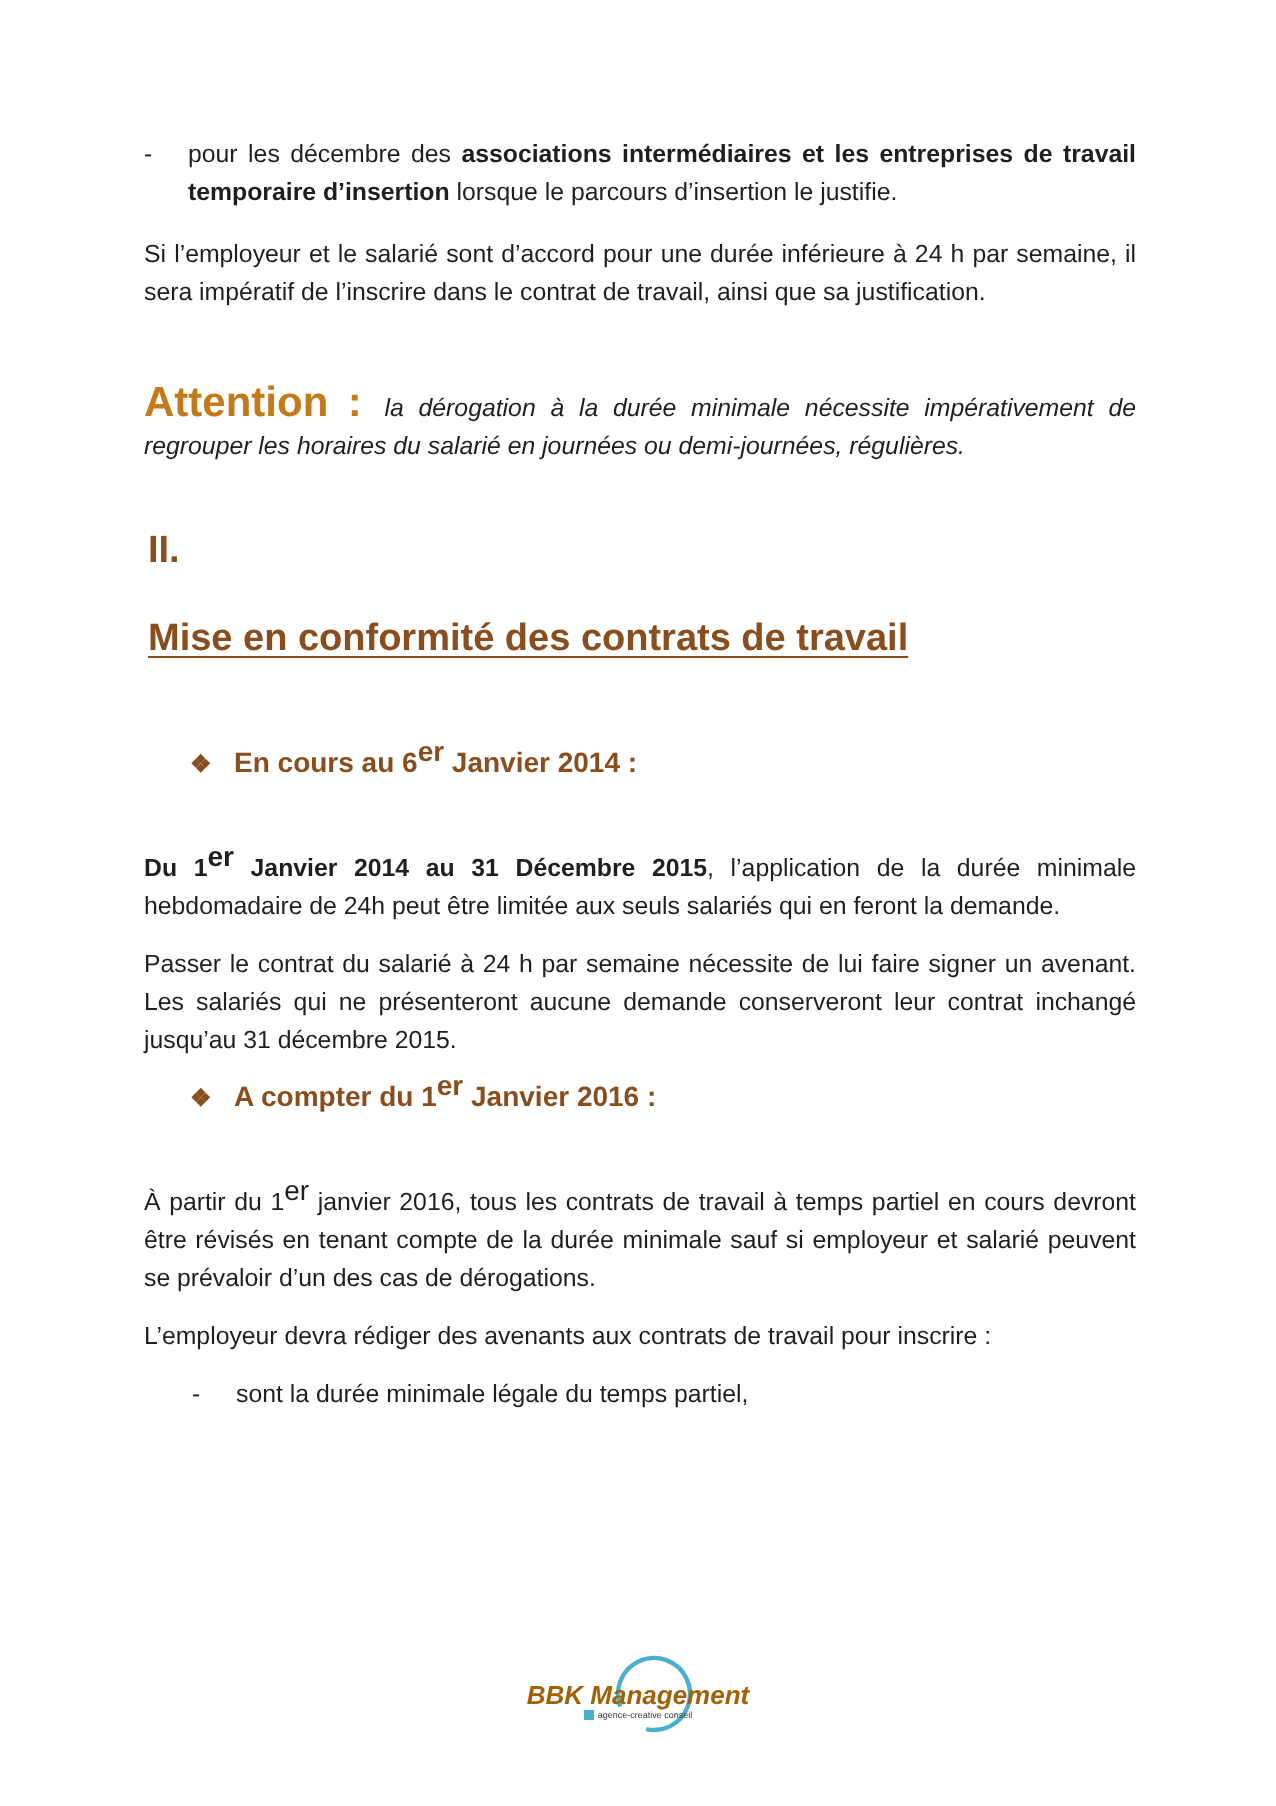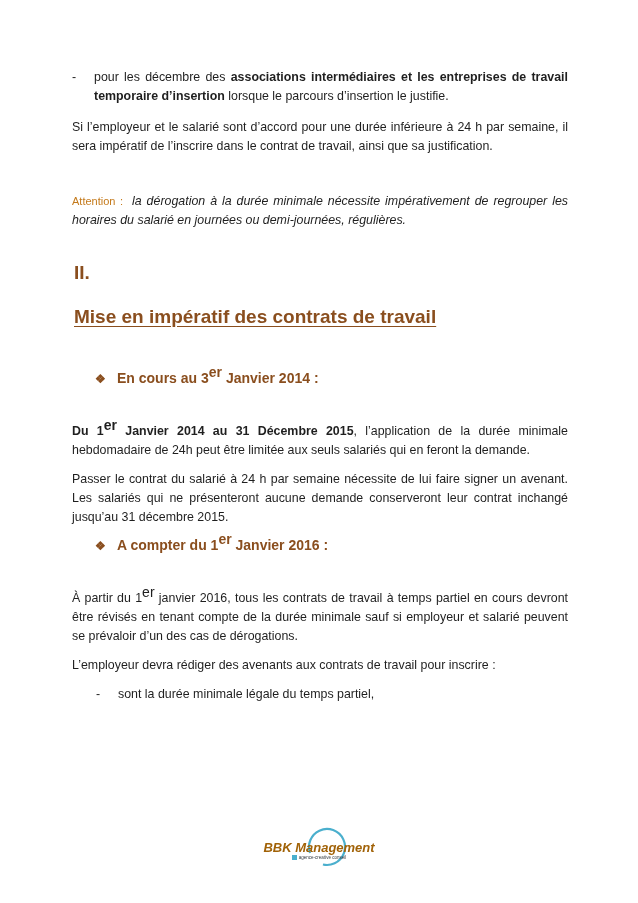--- a/index.html
+++ b/index.html
@@ -34,22 +34,22 @@
   .dash-bullet .bullet-body { flex: 1 1 auto; text-align: justify; }
   .sub-dash { margin-left: 24px; }
   .sub-dash .dash { flex: 0 0 22px; }
 
   .mb-12 { margin-bottom: 12px; }
   .mb-36 { margin-bottom: 36px; }
   .mb-32 { margin-bottom: 32px; }
   .mb-9  { margin-bottom: 9px; }
 
   .attention-label {
-    font-weight: normal;
-    font-size: 11px;
+    font-weight: bold;
+    font-size: 21px;
     color: var(--orange, #c4791a);
     margin-right: 4px;
   }
   .attention-text { font-style: italic; }
 
   .heading2 {
     display: flex;
     align-items: baseline;
     color: var(--brown, #8a4e1e);
     font-size: 19px;
@@ -121,26 +121,26 @@
 
     <p class="para mb-36"><span>Si l’employeur et le salarié sont d’accord pour une durée inférieure à 24 h par semaine, il sera impératif de l’inscrire dans le contrat  de travail, ainsi que sa justification.</span></p>
 
     <p class="para mb-32">
       <span class="attention-label">Attention :</span>
       <span class="attention-text">la dérogation à la durée minimale nécessite impérativement de regrouper les horaires du salarié en journées ou demi-journées, régulières.</span>
     </p>
 
     <h2 class="heading2">
       <span class="h-num">II.</span>
-      <span class="h-title">Mise en impératif des contrats de travail</span>
+      <span class="h-title">Mise en conformité des contrats de travail</span>
     </h2>
 
     <div class="sub-heading">
       <span class="diamond">❖</span>
-      <span><span class="b">En cours au 3</span><sup class="b">er</sup><span class="b"> Janvier 2014 :</span></span>
+      <span><span class="b">En cours au 6</span><sup class="b">er</sup><span class="b"> Janvier 2014 :</span></span>
     </div>
 
     <p class="para"><span class="b">Du 1</span><sup class="b">er</sup><span class="b"> Janvier 2014 au 31 Décembre 2015</span><span>, l’application de la durée minimale hebdomadaire de 24h peut être limitée aux seuls salariés qui en feront la demande.</span></p>
     <p class="para"><span>Passer le contrat du salarié à 24 h par semaine nécessite de lui faire signer un avenant. Les salariés qui ne présenteront aucune demande conserveront leur contrat inchangé jusqu’au 31 décembre 2015.</span></p>
 
 
     <div class="sub-heading mb-32">
       <span class="diamond">❖</span>
       <span><span class="b">A compter du 1</span><sup class="b">er</sup><span class="b"> Janvier 2016 :</span></span>
     </div>

